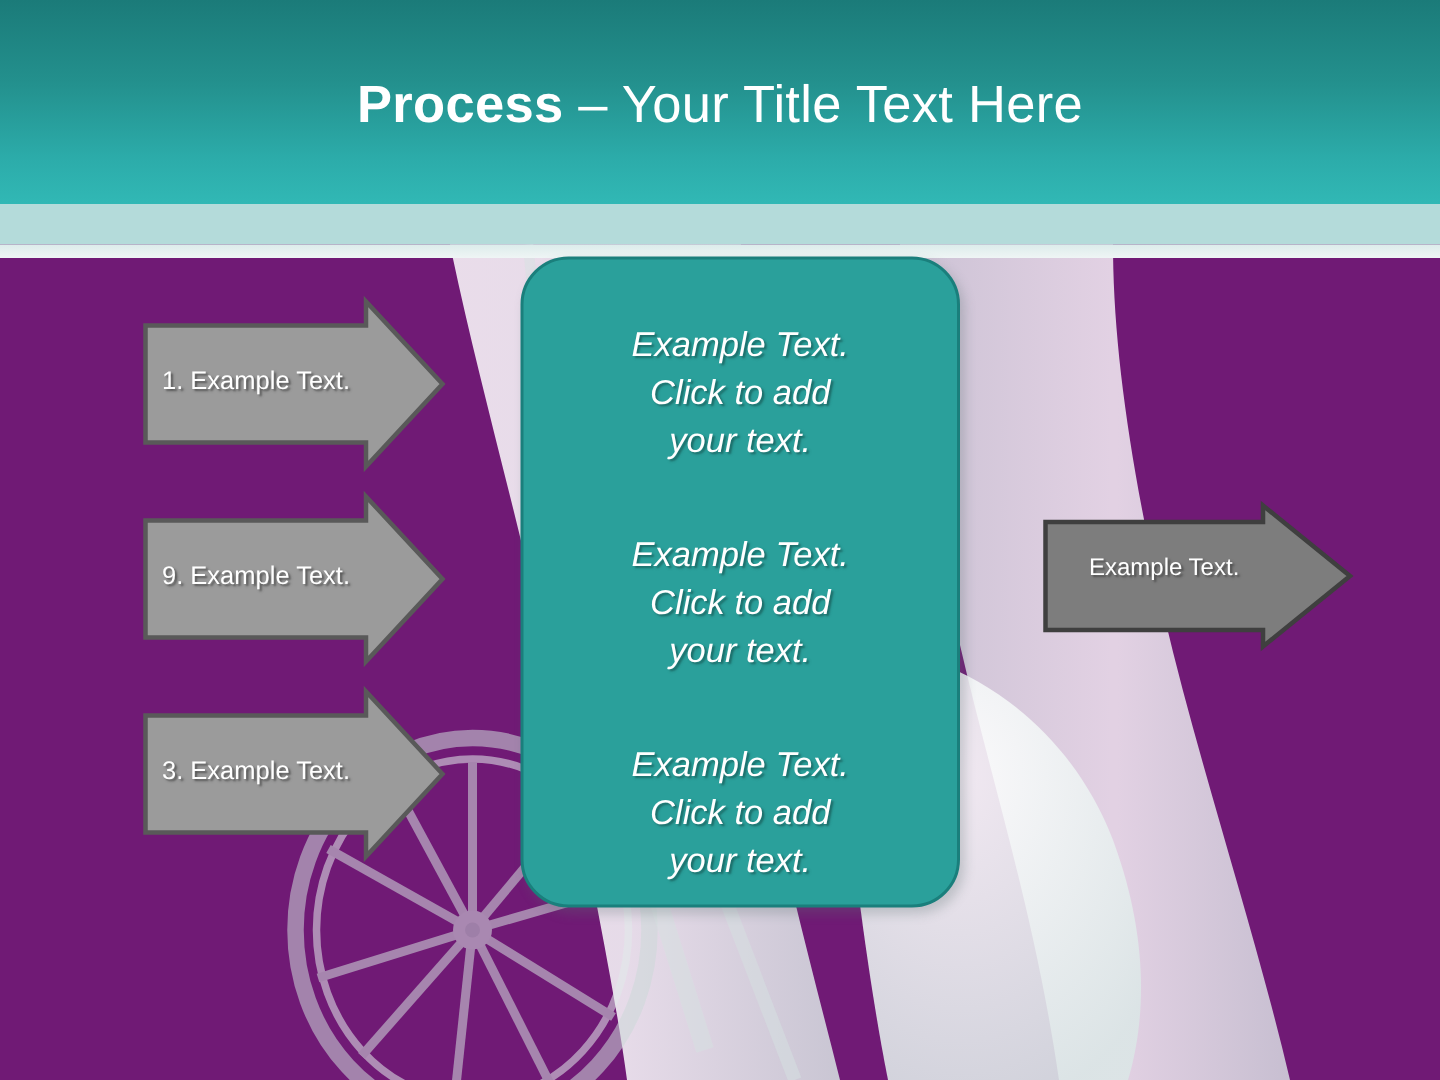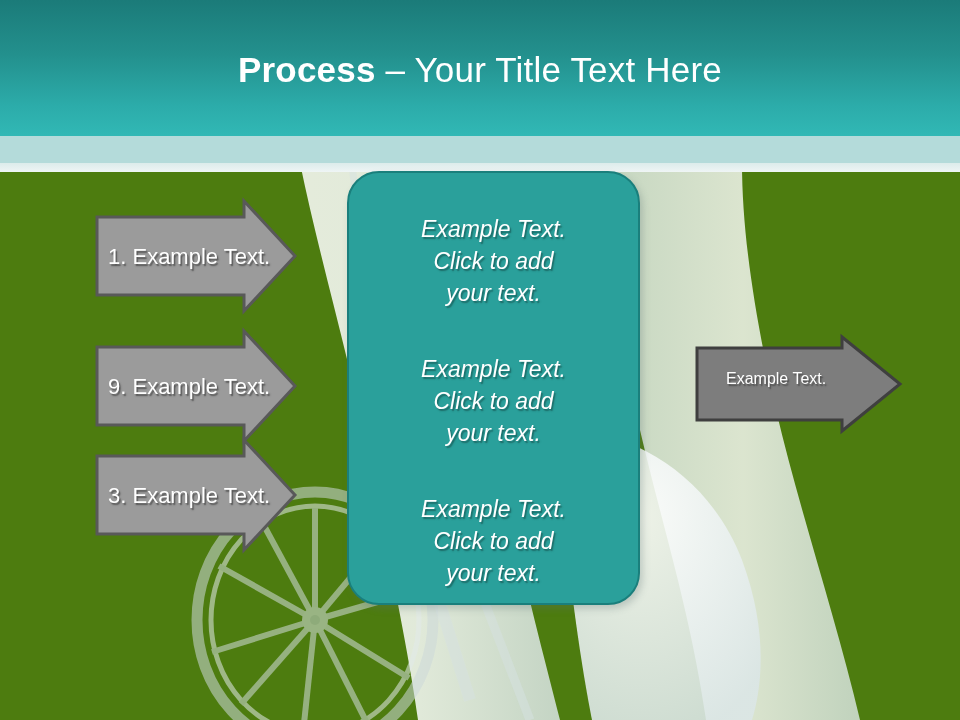--- a/index.html
+++ b/index.html
@@ -8,21 +8,21 @@
     background: #ffffff;
   }
   body {
     font-family: "Liberation Sans", sans-serif;
   }
   #slide {
     position: relative;
     width: 960px;
     height: 720px;
     overflow: hidden;
-    background: #4d7c0f;
+    background: #701a75;
   }
 
   
   .bg-photo {
     position: absolute;
     left: 0; top: 0;
     width: 960px; height: 720px;
     overflow: hidden;
   }
   .bg-photo svg { display: block; }
@@ -65,28 +65,28 @@
   .slide-title .t-reg  { font-weight: normal; }
 
   
   .arrow {
     position: absolute;
   }
   .arrow svg { display: block; overflow: visible; }
   .arrow-label {
     position: absolute;
     color: #ffffff;
-    font-size: 22px;
+    font-size: 17px;
     white-space: nowrap;
     text-shadow: 1.5px 1.5px 1.5px rgba(60,60,60,.75);
   }
 
   .arrow-1 { left: 94px; top: 198px; }
   .arrow-2 { left: 94px; top: 328px; }
-  .arrow-3 { left: 94px; top: 437px; text-align: center; }
+  .arrow-3 { left: 94px; top: 458px; text-align: center; }
   .arrow-left .arrow-label {
     left: 14px;
     top: 46px;
   }
 
   .arrow-out { left: 694px; top: 334px; }
   .arrow-out .arrow-label {
     left: 32px;
     top: 36px;
     font-size: 16px;

